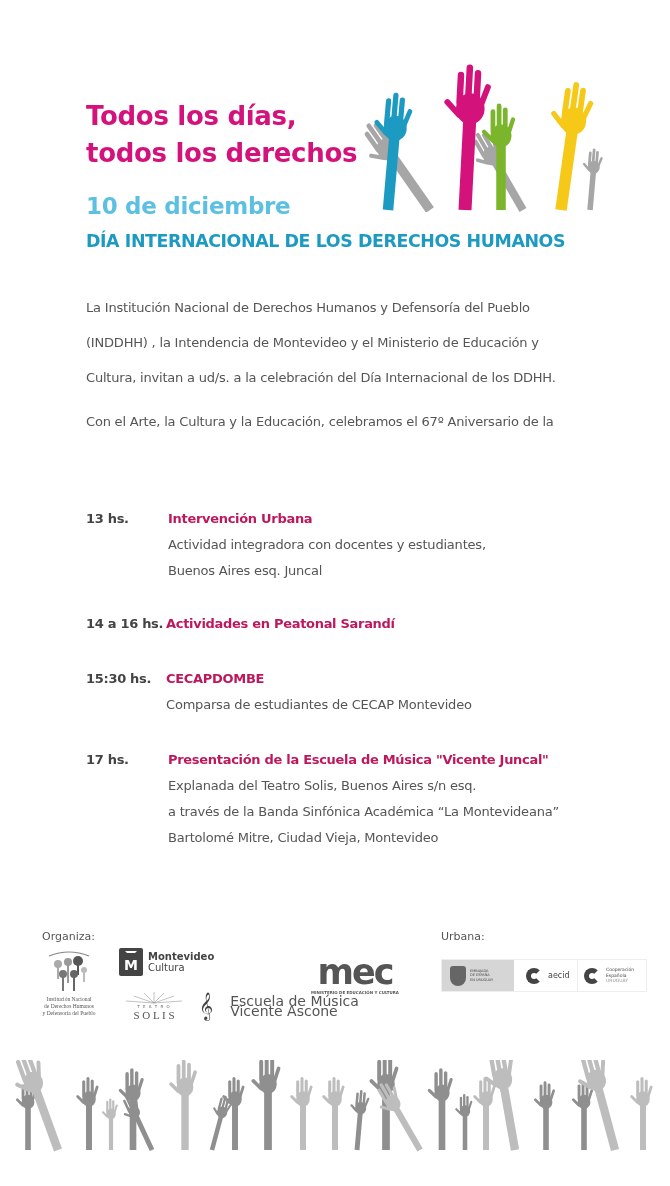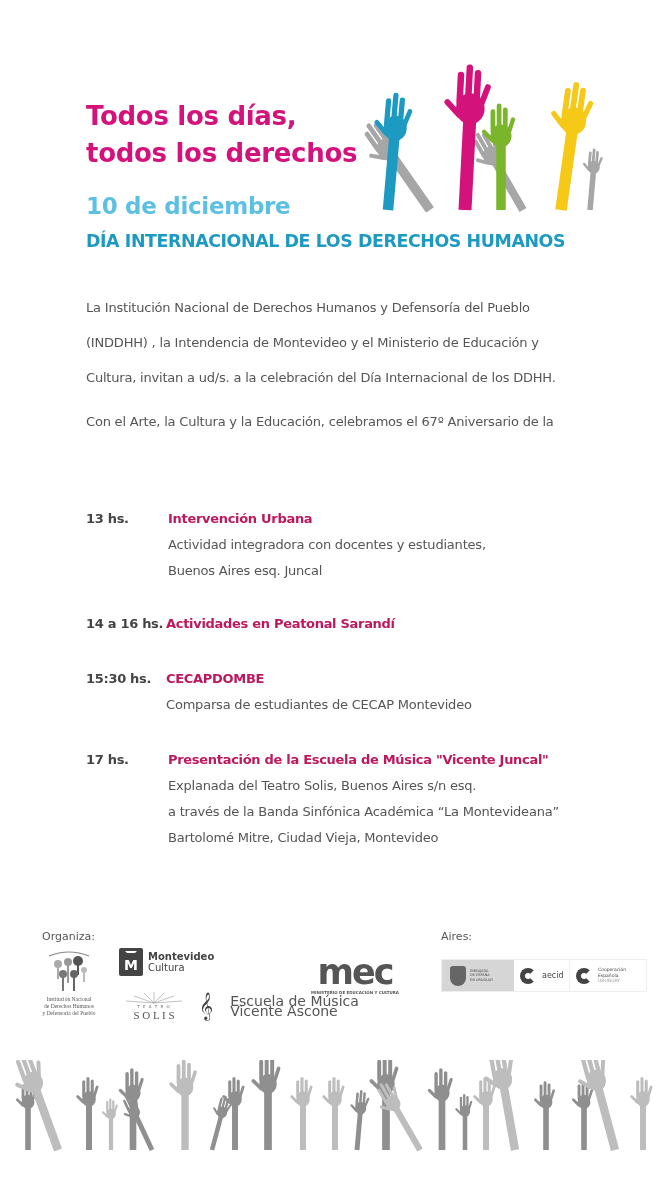--- a/index.html
+++ b/index.html
@@ -110,21 +110,21 @@
   <span class="sched-time">17 hs.</span>
   <div class="sched-body" style="left:82px;">
     <div class="sched-title">Presentación de la Escuela de Música "Vicente Juncal"</div>
     <div class="sched-line">Explanada del Teatro Solis, Buenos Aires s/n esq.</div>
     <div class="sched-line">a través de la Banda Sinfónica Académica “La Montevideana”</div>
     <div class="sched-line">Bartolomé Mitre, Ciudad Vieja, Montevideo</div>
   </div>
 </div>
 
 <div class="logos-label" style="left:42px; top:930px;">Organiza:</div>
-<div class="logos-label" style="left:441px; top:930px;">Aires:</div>
+<div class="logos-label" style="left:441px; top:930px;">Urbana:</div>
 
 <div class="logo" style="left:36px; top:950px; width:66px; text-align:center;">
   <svg width="46" height="46" viewBox="0 0 46 46" style="display:block;margin:0 auto;">
     <path d="M3 6 Q23 -2 43 6" stroke="#888" stroke-width="1.2" fill="none"></path>
     <circle cx="12" cy="14" r="4" fill="#aaa"></circle>
       <rect x="11" y="17" width="2" height="12" fill="#aaa"></rect>
     <circle cx="22" cy="12" r="4" fill="#999"></circle>
       <rect x="21" y="15" width="2" height="18" fill="#999"></rect>
     <circle cx="32" cy="11" r="5" fill="#555"></circle>
       <rect x="31" y="15" width="2" height="10" fill="#555"></rect>
@@ -184,21 +184,21 @@
 
 <div class="logo" style="left:441px; top:959px; width:206px; height:33px; display:flex; border:1px solid #eee;">
   <div style="width:72px; background:#d6d6d6; display:flex; align-items:center; padding-left:8px;">
     <div style="width:16px;height:20px;background:#666;border-radius:3px 3px 8px 8px;"></div>
     <div style="margin-left:4px; font-size:3.5px; line-height:4.5px; color:#444;">
       <div>EMBAJADA</div>
       <div>DE ESPAÑA</div>
       <div>EN URUGUAY</div>
     </div>
   </div>
-  <div style="width:56px; display:flex; align-items:center; padding-left:6px; border-right:1px solid #eee;">
+  <div style="width:64px; display:flex; align-items:center; padding-left:12px; border-right:1px solid #eee;">
     <div style="width:16px;height:16px;border:5px solid #444;border-right-color:transparent;border-radius:50%;"></div>
     <div style="margin-left:6px; font-size:8px; color:#444;">aecid</div>
   </div>
   <div style="flex:1; display:flex; align-items:center; padding-left:6px;">
     <div style="width:16px;height:16px;border:5px solid #444;border-right-color:transparent;border-radius:50%;"></div>
     <div style="margin-left:6px; font-size:4.5px; line-height:5.5px; color:#444;">
       <div>Cooperación</div>
       <div>Española</div>
       <div style="color:#999;">URUGUAY</div>
     </div>

